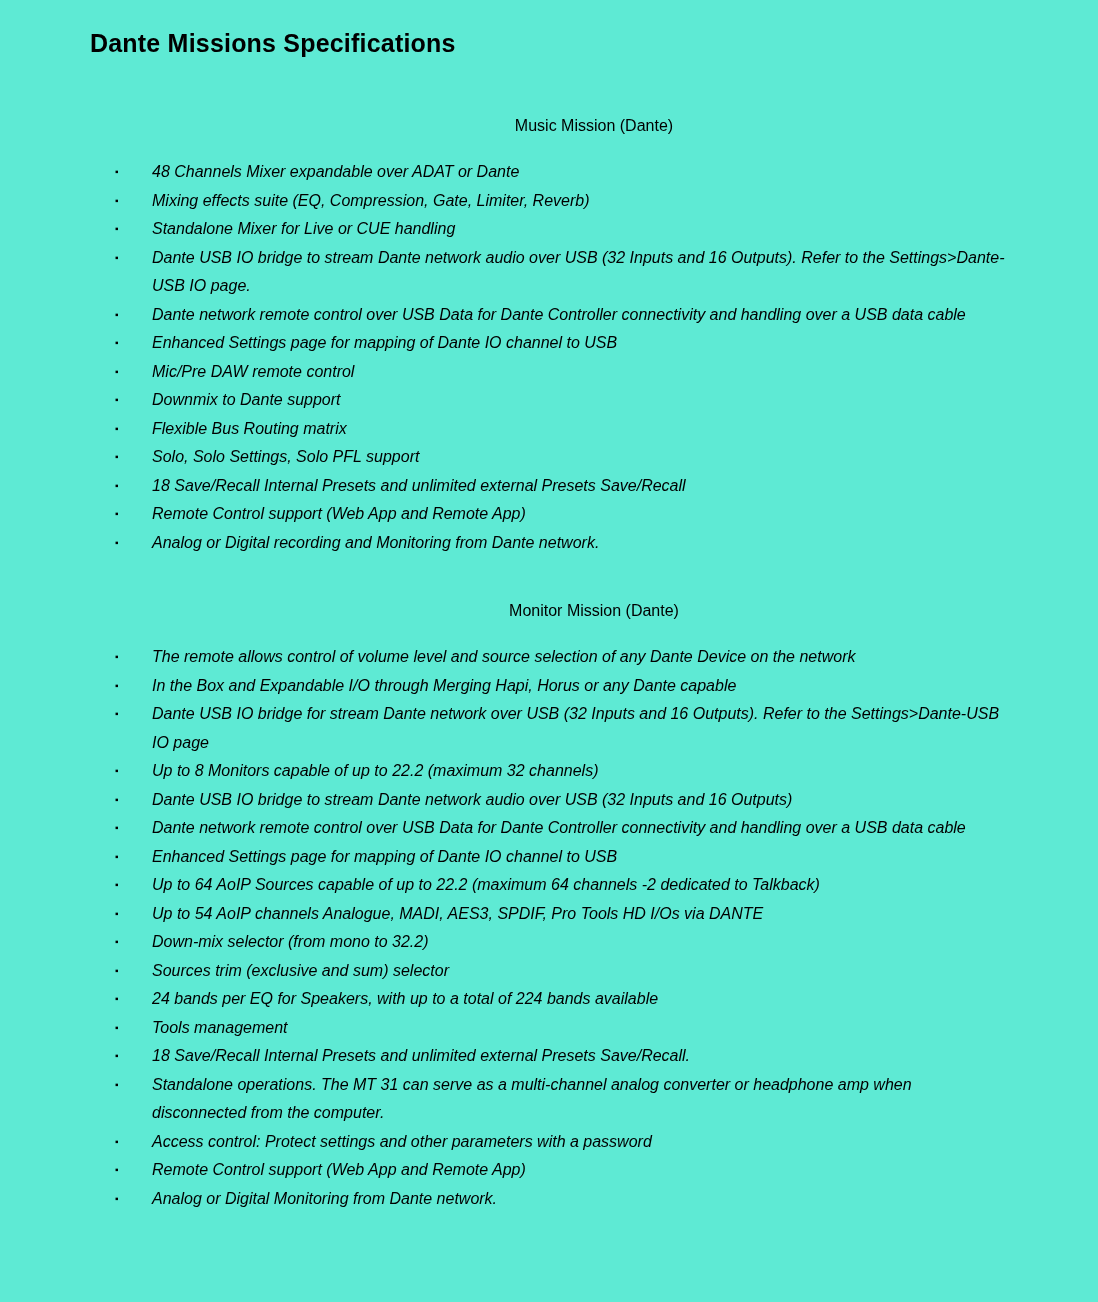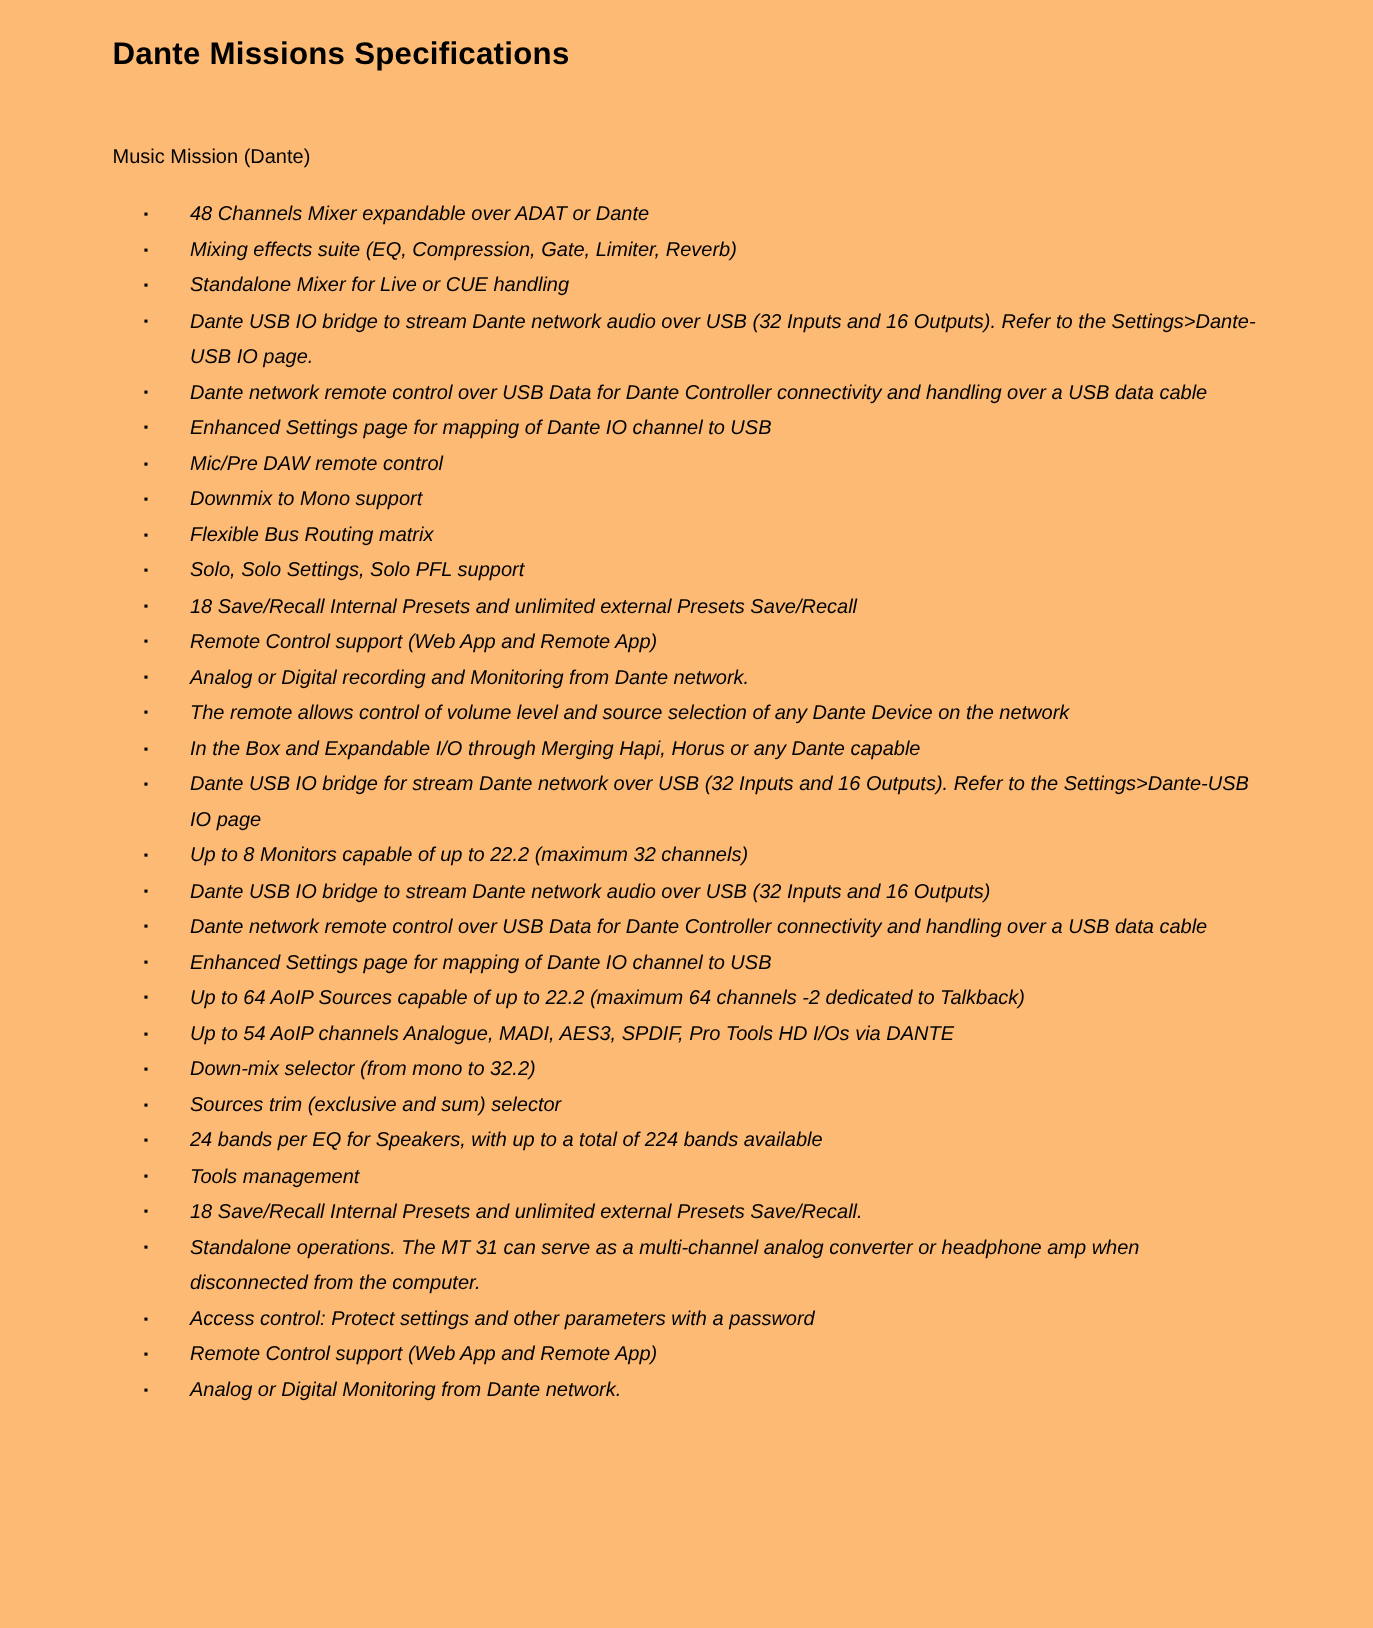--- a/index.html
+++ b/index.html
@@ -1,38 +1,39 @@
 <!DOCTYPE html>
 <html><head>
 <meta charset="utf-8">
 <style>
   * { box-sizing: border-box; }
   html, body { margin: 0; padding: 0; background: #ffffff; }
   .page {
     position: relative;
     width: 1098px;
     height: 1302px;
-    background: #fdba74;
+    background: #5eead4;
     color: #000000;
     font-family: "Liberation Sans", sans-serif;
     padding: 28px 0 0 90px;
     overflow: hidden;
   }
   .doc-title {
     margin: 0 0 57px 0;
     font-size: 25px;
     line-height: 30px;
     font-weight: 700;
     letter-spacing: 0.2px;
   }
   .section-heading {
     margin: 0 0 21px 0;
     font-size: 16px;
     line-height: 22px;
     font-weight: 400;
+    text-align: center;
   }
   .section.second .section-heading {
     margin-top: 43px;
   }
   ul.bullet-list {
     list-style: none;
     margin: 0 0 0 25px;
     padding: 0;
     width: 892px;
   }
@@ -85,21 +86,21 @@
         <li>
           <span class="bullet">▪</span>
           <span class="item-text">Enhanced Settings page for mapping of Dante IO channel to USB</span>
         </li>
         <li>
           <span class="bullet">▪</span>
           <span class="item-text">Mic/Pre DAW remote control</span>
         </li>
         <li>
           <span class="bullet">▪</span>
-          <span class="item-text">Downmix to Mono support</span>
+          <span class="item-text">Downmix to Dante support</span>
         </li>
         <li>
           <span class="bullet">▪</span>
           <span class="item-text">Flexible Bus Routing matrix</span>
         </li>
         <li>
           <span class="bullet">▪</span>
           <span class="item-text">Solo, Solo Settings, Solo PFL support</span>
         </li>
         <li>
@@ -111,20 +112,21 @@
           <span class="item-text">Remote Control support (Web App and Remote App)</span>
         </li>
         <li>
           <span class="bullet">▪</span>
           <span class="item-text">Analog or Digital recording and Monitoring from Dante network.</span>
         </li>
       </ul>
   </section>
 
   <section class="section second">
+    <h2 class="section-heading">Monitor Mission (Dante)</h2>
     <ul class="bullet-list">
         <li>
           <span class="bullet">▪</span>
           <span class="item-text">The remote allows control of volume level and source selection of any Dante Device on the network</span>
         </li>
         <li>
           <span class="bullet">▪</span>
           <span class="item-text">In the Box and Expandable I/O through Merging Hapi, Horus or any Dante capable</span>
         </li>
         <li>

